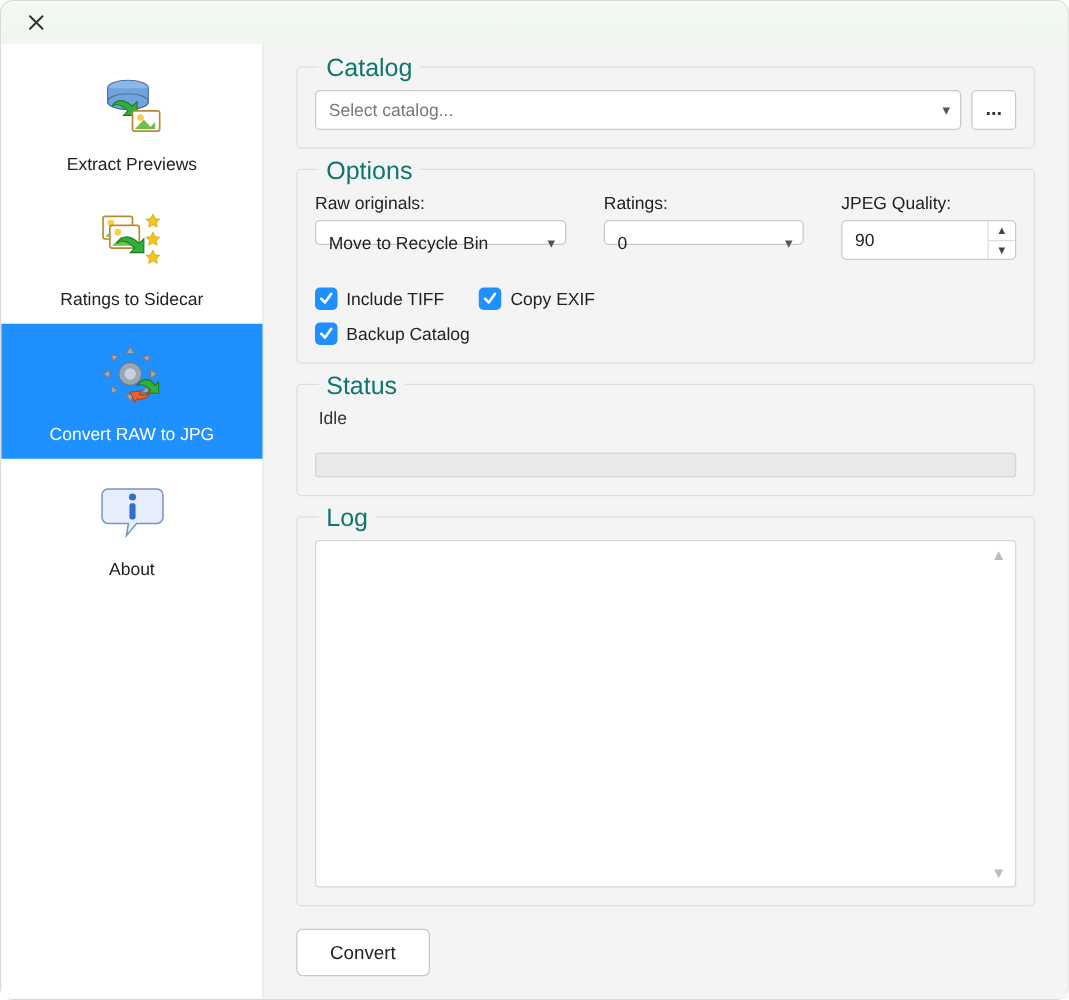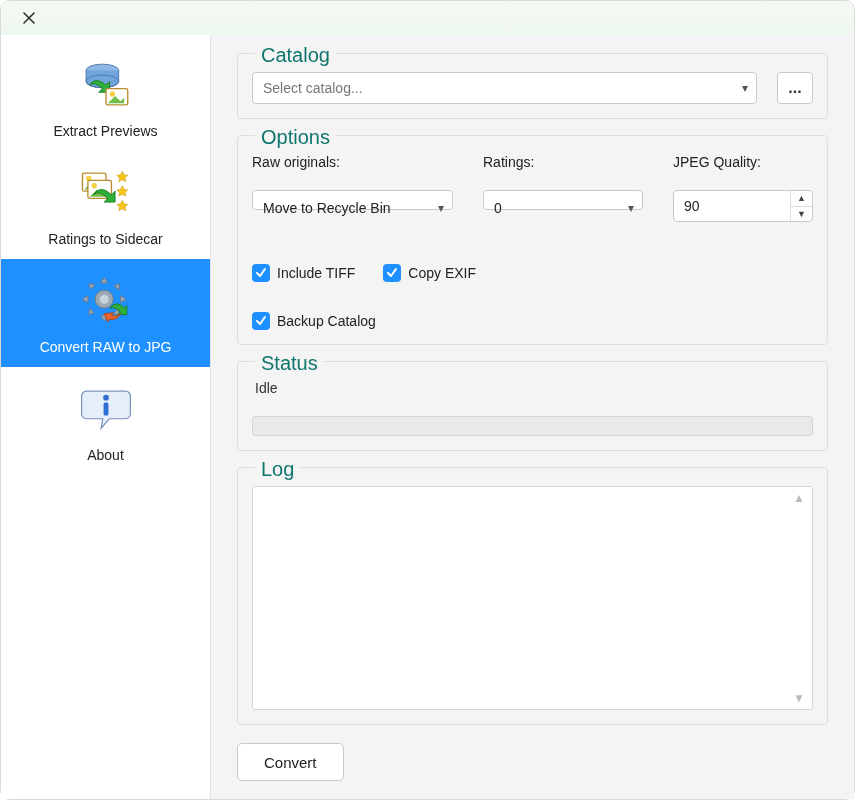--- a/index.html
+++ b/index.html
@@ -92,21 +92,21 @@
     position: absolute;
     top: -10px;
     left: 17px;
     background: #f4f4f4;
     padding: 0 6px;
     font-size: 20px;
     color: #0f766e;
   }
   .catalog-row {
     display: flex;
-    gap: 20px;
+    gap: 8px;
     align-items: stretch;
   }
   .select-like {
     flex: 1;
     display: flex;
     align-items: center;
     justify-content: space-between;
     background: #fff;
     border: 1px solid #c9c9c9;
     border-radius: 4px;
@@ -125,21 +125,21 @@
     cursor: pointer;
     font-size: 16px;
     color: #333;
   }
   .options-grid {
     display: grid;
     grid-template-columns: 1fr 160px 140px;
     gap: 18px 30px;
     align-items: start;
   }
-  .opt-col { display: flex; flex-direction: column; gap: 20px; justify-content: center; }
+  .opt-col { display: flex; flex-direction: column; gap: 6px; justify-content: center; }
   .opt-label { font-size: 14px; color: #222; }
   .combo {
     height: 20px;
     background: #fff;
     border: 1px solid #c9c9c9;
     border-radius: 4px;
     display: flex; align-items: center; justify-content: space-between;
     padding: 16px 8px 0 10px;
     cursor: pointer;
   }
@@ -154,21 +154,21 @@
   .spin .btns { width: 22px; border-left: 1px solid #ddd; display: flex; flex-direction: column; }
   .spin .btns div { flex:1; display:flex; align-items:center; justify-content:center; font-size:9px; cursor:pointer; color:#444; }
   .spin .btns div + div { border-top: 1px solid #ddd; }
   .checks-row {
     grid-column: 1 / -1;
     display: flex;
     flex-direction: column;
     gap: 10px;
     margin-top: 4px;
   }
-  .check-line { display: flex; gap: 28px; margin-top: 20px; }
+  .check-line { display: flex; gap: 28px; }
   .check {
     display: flex; align-items: center; gap: 7px;
     cursor: pointer;
   }
   .cbox {
     width: 18px; height: 18px;
     border-radius: 4px;
     background: #1e90ff;
     display: flex; align-items: center; justify-content: center;
   }

